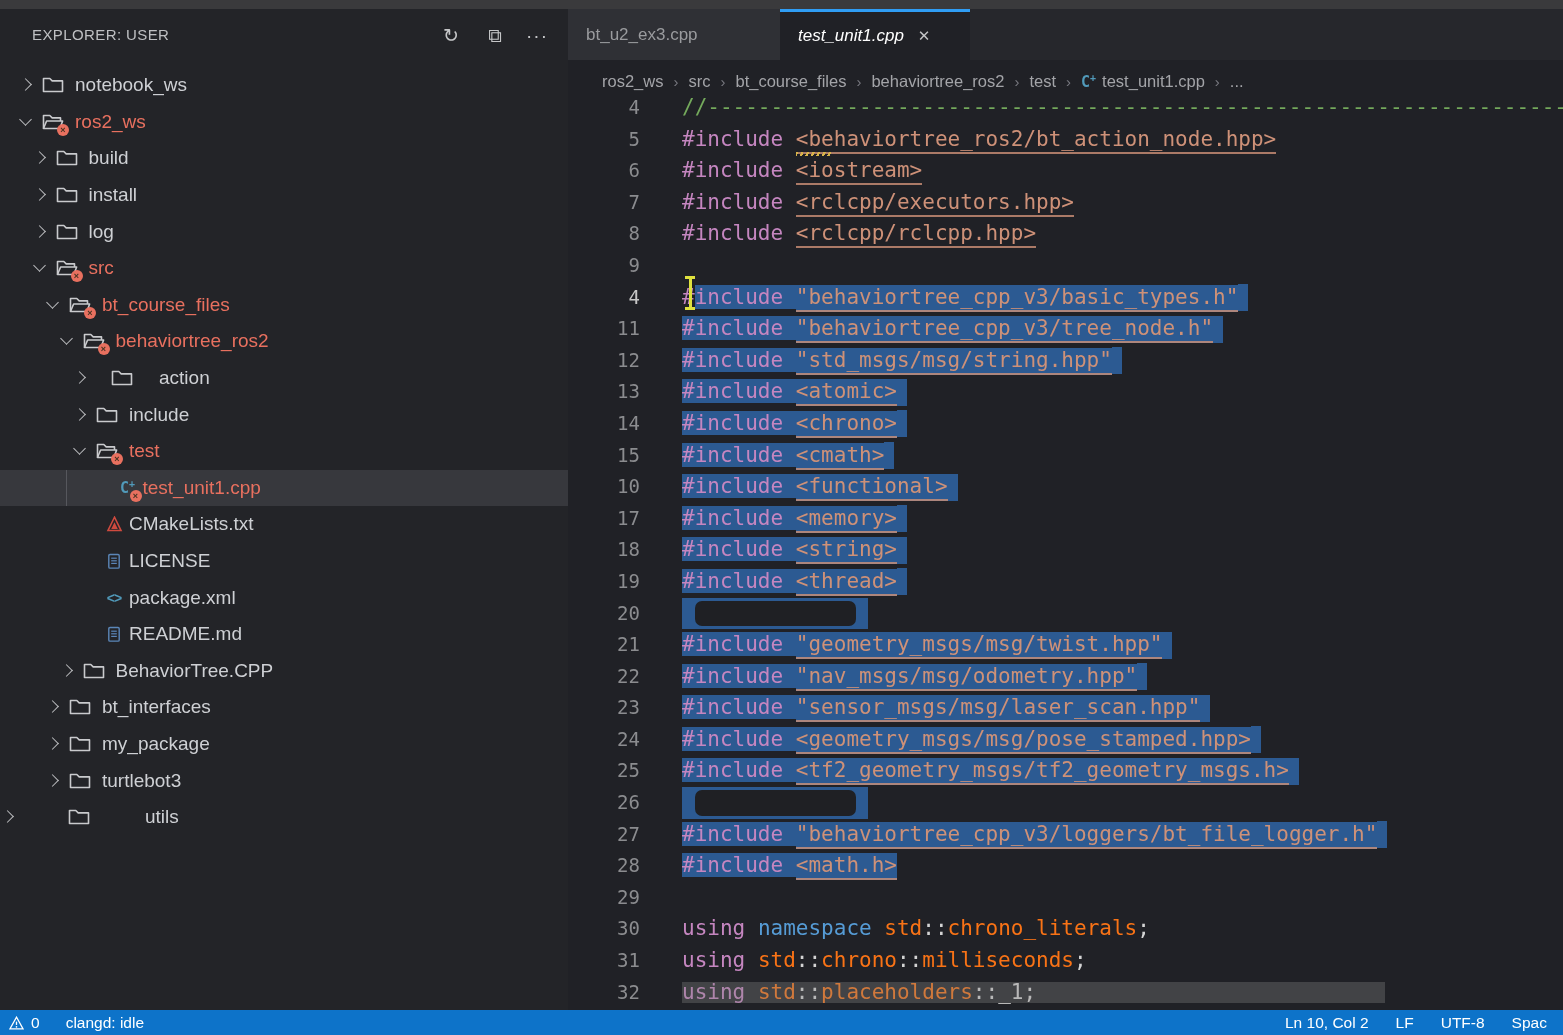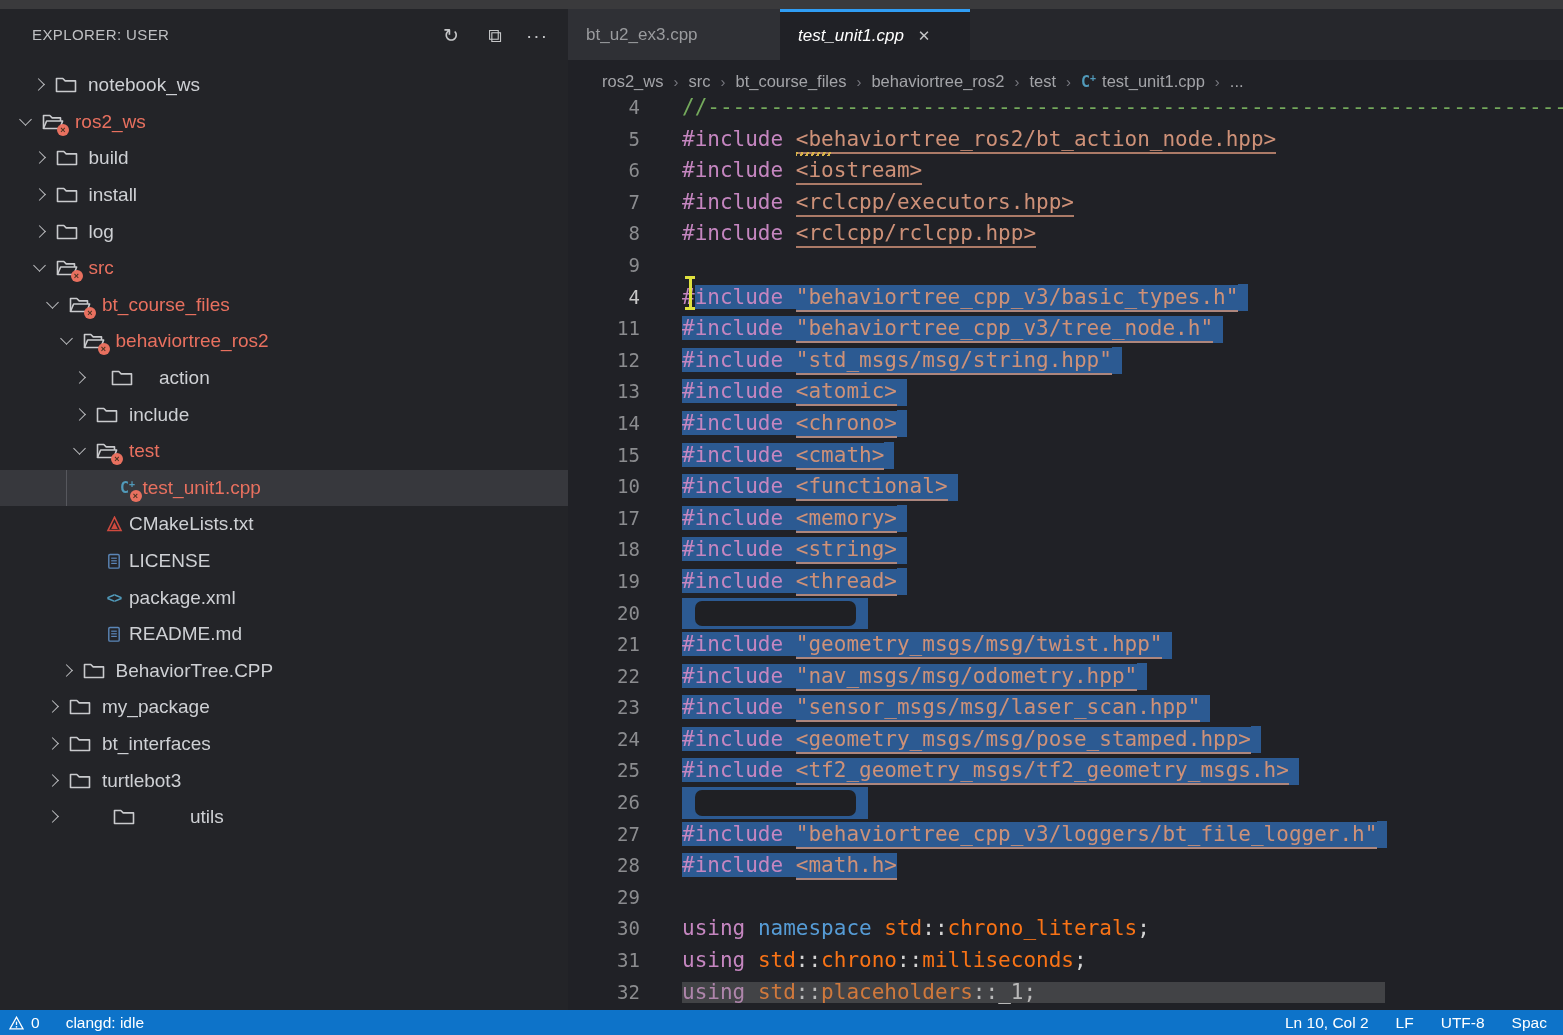--- a/index.html
+++ b/index.html
@@ -107,21 +107,21 @@
   <div id="topstrip"></div>
 
   <div id="sidebar">
     <div id="sb-header">
       <span id="sb-title">EXPLORER: USER</span>
       <span class="sb-act" id="act-refresh">↻</span>
       <span class="sb-act" id="act-collapse">⧉</span>
       <span class="sb-act" id="act-more">···</span>
     </div>
     <div id="tree">
-        <div class="trow" style="padding-left: 18px; margin-left: 13px;">
+        <div class="trow" style="padding-left: 18px;">
           <span class="chev right"></span>
           <span class="ticon">
             <svg width="22" height="18" viewBox="0 0 22 18">
               <path d="M1.5 15.5 V2.5 h6.3 l2.4 2.4 h10.3 v10.6 z" stroke="#c9cacd" stroke-width="1.6" fill="none" stroke-linejoin="round"></path>
             </svg>
           </span>
           <span class="tlabel">notebook_ws</span>
         </div>
         <div class="trow" style="padding-left: 18px;">
           <span class="chev down"></span>
@@ -281,41 +281,41 @@
           </span>
           <span class="tlabel">BehaviorTree.CPP</span>
         </div>
         <div class="trow" style="padding-left: 45px;">
           <span class="chev right"></span>
           <span class="ticon">
             <svg width="22" height="18" viewBox="0 0 22 18">
               <path d="M1.5 15.5 V2.5 h6.3 l2.4 2.4 h10.3 v10.6 z" stroke="#c9cacd" stroke-width="1.6" fill="none" stroke-linejoin="round"></path>
             </svg>
           </span>
+          <span class="tlabel">bt_interfaces</span>
+        </div>
+        <div class="trow" style="padding-left: 45px;">
+          <span class="chev right"></span>
+          <span class="ticon">
+            <svg width="22" height="18" viewBox="0 0 22 18">
+              <path d="M1.5 15.5 V2.5 h6.3 l2.4 2.4 h10.3 v10.6 z" stroke="#c9cacd" stroke-width="1.6" fill="none" stroke-linejoin="round"></path>
+            </svg>
+          </span>
           <span class="tlabel">my_package</span>
         </div>
         <div class="trow" style="padding-left: 45px;">
           <span class="chev right"></span>
           <span class="ticon">
             <svg width="22" height="18" viewBox="0 0 22 18">
               <path d="M1.5 15.5 V2.5 h6.3 l2.4 2.4 h10.3 v10.6 z" stroke="#c9cacd" stroke-width="1.6" fill="none" stroke-linejoin="round"></path>
             </svg>
           </span>
-          <span class="tlabel">bt_interfaces</span>
-        </div>
-        <div class="trow" style="padding-left: 45px;">
-          <span class="chev right"></span>
-          <span class="ticon">
-            <svg width="22" height="18" viewBox="0 0 22 18">
-              <path d="M1.5 15.5 V2.5 h6.3 l2.4 2.4 h10.3 v10.6 z" stroke="#c9cacd" stroke-width="1.6" fill="none" stroke-linejoin="round"></path>
-            </svg>
-          </span>
           <span class="tlabel">turtlebot3</span>
         </div>
-        <div class="trow" style="padding-left: 45px; gap: 44px;">
+        <div class="trow" style=" gap: 44px;">
           <span class="chev right"></span>
           <span class="ticon">
             <svg width="22" height="18" viewBox="0 0 22 18">
               <path d="M1.5 15.5 V2.5 h6.3 l2.4 2.4 h10.3 v10.6 z" stroke="#c9cacd" stroke-width="1.6" fill="none" stroke-linejoin="round"></path>
             </svg>
           </span>
           <span class="tlabel">utils</span>
         </div>
       </div>
   </div>

